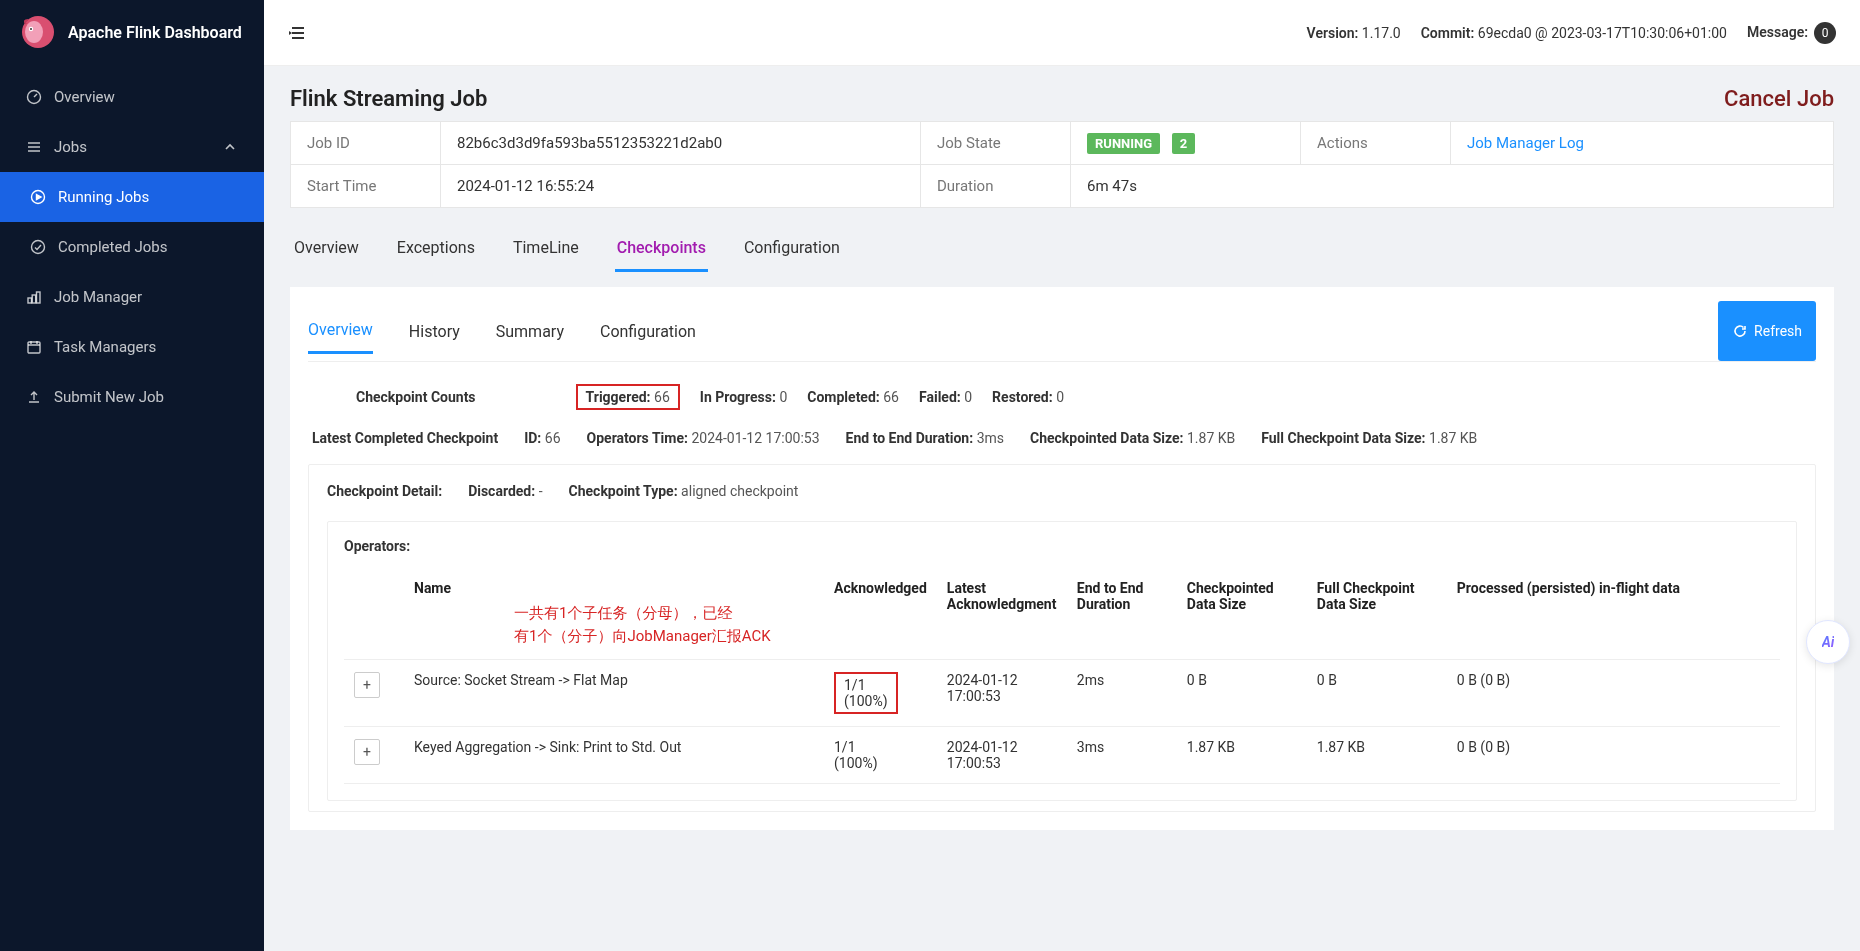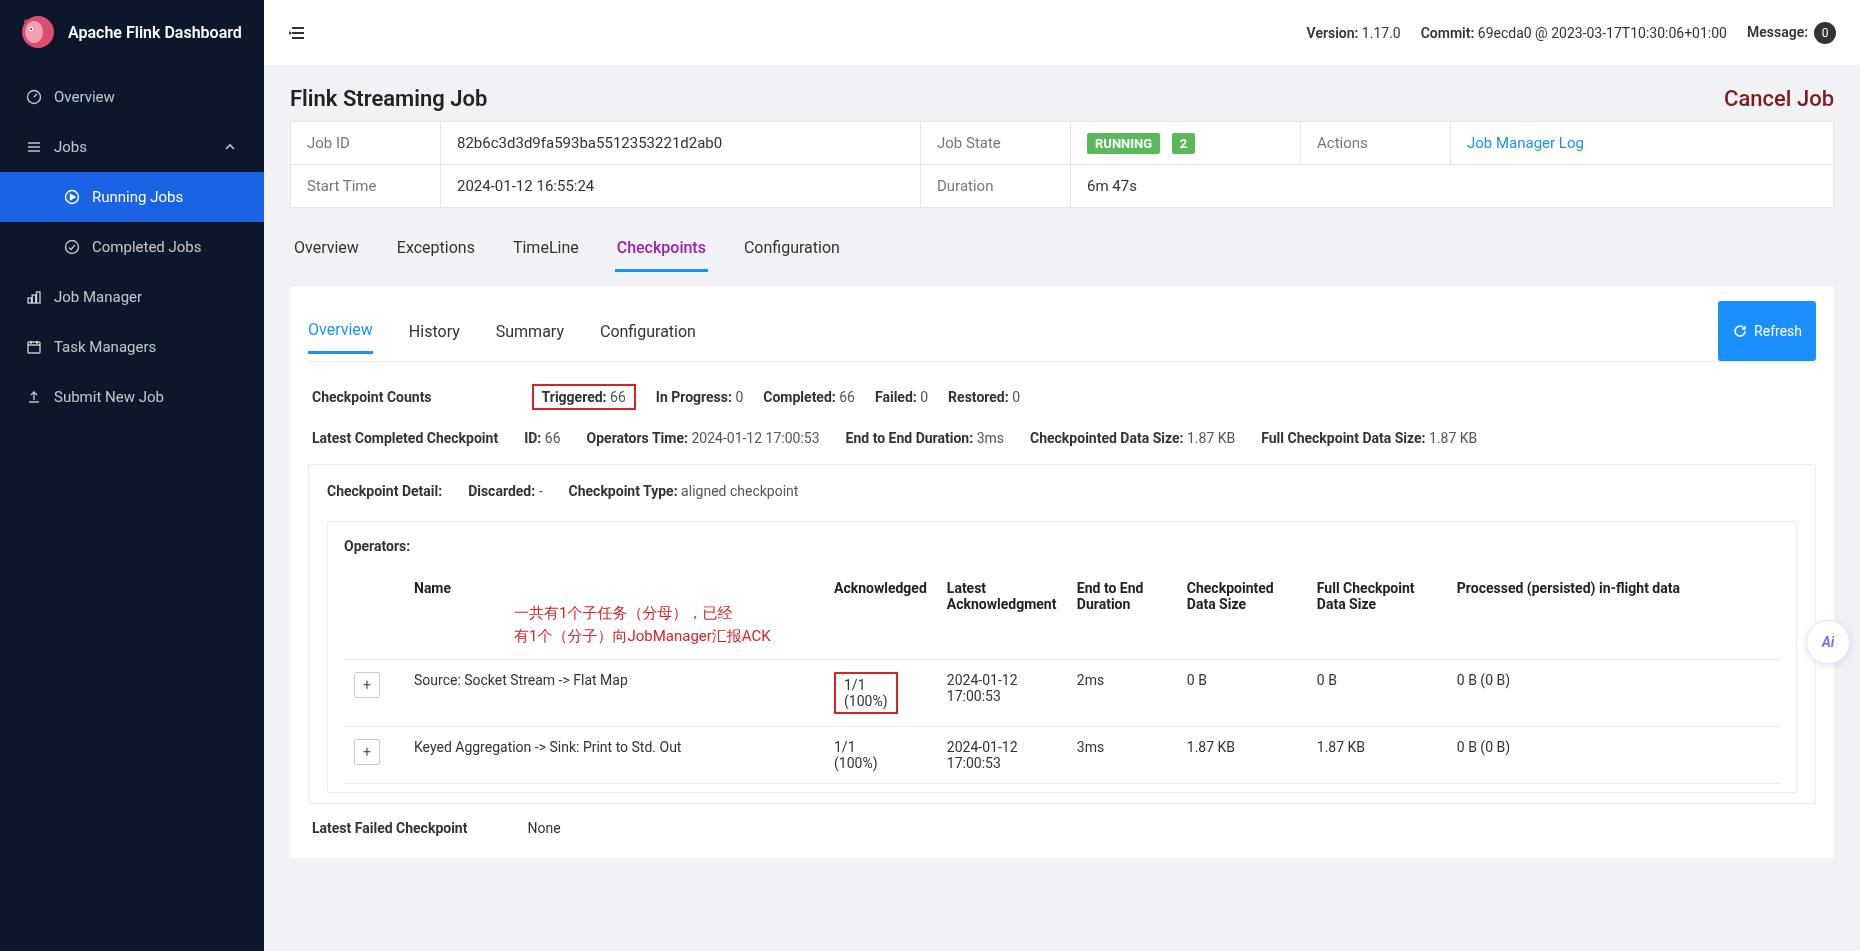--- a/index.html
+++ b/index.html
@@ -5,21 +5,21 @@
 * { box-sizing: border-box; margin:0; padding:0; }
 body { font-family: -apple-system,BlinkMacSystemFont,"Segoe UI",Roboto,"Helvetica Neue",Arial,sans-serif; font-size:14px; color:#333; background:#f0f2f5; overflow:hidden;}
 .layout { display:flex; width:1860px; height:951px;}
 .sidebar { width:264px; background:#0c172b; color:#e6e6e6; display:flex; flex-direction:column; flex-shrink:0;}
 .sidebar-header { display:flex; align-items:center; padding:14px 20px; gap:12px;}
 .logo { width:36px; height:36px; display:flex; align-items:center; justify-content:center;}
 .app-title { color:#fff; font-weight:600; font-size:16px;}
 .nav { padding-top:8px;}
 .nav-item { display:flex; align-items:center; height:50px; padding:0 26px; cursor:pointer; color:rgba(255,255,255,0.75); gap:12px; font-size:15px;}
 .nav-item.active { background:#1a63e4; color:#fff;}
-.nav-item.sub { padding-left:64px;}
+.nav-item.sub { padding-left:30px;}
 .nav-item .chev { margin-left:auto;}
 .icon { width:16px; height:16px; display:inline-flex; align-items:center; justify-content:center; flex-shrink:0; }
 .main { flex:1; background:#f0f2f5; display:flex; flex-direction:column; overflow:auto;}
 .topbar { height:66px; background:#fff; border-bottom:1px solid #eee; display:flex; align-items:center; padding:0 24px; gap:20px; font-size:14px;}
 .topbar-left { display:flex; align-items:center;}
 .topbar-spacer { flex:1;}
 .topbar .kv b { font-weight:600;}
 .topbar .msg-badge { background:#333; color:#fff; border-radius:50%; width:22px; height:22px; display:inline-flex; align-items:center; justify-content:center; font-size:12px; margin-left:6px;}
 .content { padding:20px 26px;}
 .page-head { display:flex; align-items:center; justify-content:space-between; margin-bottom:10px;}
@@ -33,21 +33,21 @@
 .link { color:#1a90ff; cursor:pointer;}
 .tabs { display:flex; gap:34px; margin-top:20px; border-bottom:1px solid transparent; padding-left:2px;}
 .tab { padding:10px 2px 12px; font-size:16px; cursor:pointer; color:#333;}
 .tab.active { color:#a21caf; border-bottom:3px solid #1a90ff; font-weight:500;}
 .panel { background:#fff; margin-top:14px; padding:14px 18px 18px;}
 .subtabs { display:flex; align-items:center; border-bottom:1px solid #eee;}
 .subtab { padding:12px 0; margin-right:36px; font-size:16px; cursor:pointer; color:#333;}
 .subtab.active { color:#1a90ff; border-bottom:3px solid #1a90ff;}
 .subtab-spacer { flex:1;}
 .refresh-btn { background:#1a90ff; color:#fff; padding:22px 14px; border-radius:3px; cursor:pointer; display:flex; align-items:center; gap:6px; font-size:14px;}
-.counts-row { display:flex; align-items:center; gap:20px; padding:22px 4px 6px;}
+.counts-row { display:flex; align-items:center; gap:20px; padding:22px 4px 6px;margin-left:44px;}
 .counts-row .lbl { font-weight:700;}
 .kvpair { font-size:14px;}
 .kvpair b { font-weight:700;}
 .kvpair span { color:#555;}
 .boxed { border:2px solid #d72424; padding:3px 8px;}
 .meta-row { display:flex; align-items:center; gap:26px; padding:14px 4px; font-size:14px; flex-wrap:wrap;}
 .meta-row b { font-weight:700;}
 .inner-panel { border:1px solid #eee; border-radius:2px; padding:18px 18px 10px; margin-top:4px;}
 .op-head { font-weight:700; margin-bottom:14px;}
 .op-table { width:100%; border-collapse:collapse; font-size:14px;}
@@ -238,21 +238,21 @@
           <span class="kvpair"><b>Full Checkpoint Data Size:</b> <span>1.87 KB</span></span>
         </div>
 
         <div class="inner-panel">
           <div class="meta-row" style="padding:0 0 18px;">
             <b>Checkpoint Detail:</b>
             <span class="kvpair"><b>Discarded:</b> <span>-</span></span>
             <span class="kvpair"><b>Checkpoint Type:</b> <span>aligned checkpoint</span></span>
           </div>
 
-          <div class="inner-panel" style="padding:16px 16px 8px;">
+          <div class="inner-panel" style="padding:16px 16px 16px;">
             <div class="op-head">Operators:</div>
             <table class="op-table">
               <thead>
                 <tr>
                   <th style="width:60px;"></th>
                   <th style="width:420px;">
                     <span>Name</span>
                     <div class="annot" style="margin-top:6px; margin-left:100px; font-weight:400;">
                       <div>一共有1个子任务（分母），已经</div>
                       <div>有1个（分子）向JobManager汇报ACK</div>
@@ -285,24 +285,20 @@
                     <td>3ms</td>
                     <td>1.87 KB</td>
                     <td>1.87 KB</td>
                     <td>0 B (0 B)</td>
                   </tr>
                 </tbody>
             </table>
           </div>
         </div>
 
-        <div class="failed-row">
-          <b>Latest Failed Checkpoint</b>
-          <span>None</span>
-        </div>
 
       </div>
     </div>
   </main>
 </div>
 
 <div class="ai-fab">
     <span>Ai</span>
   </div>
 

